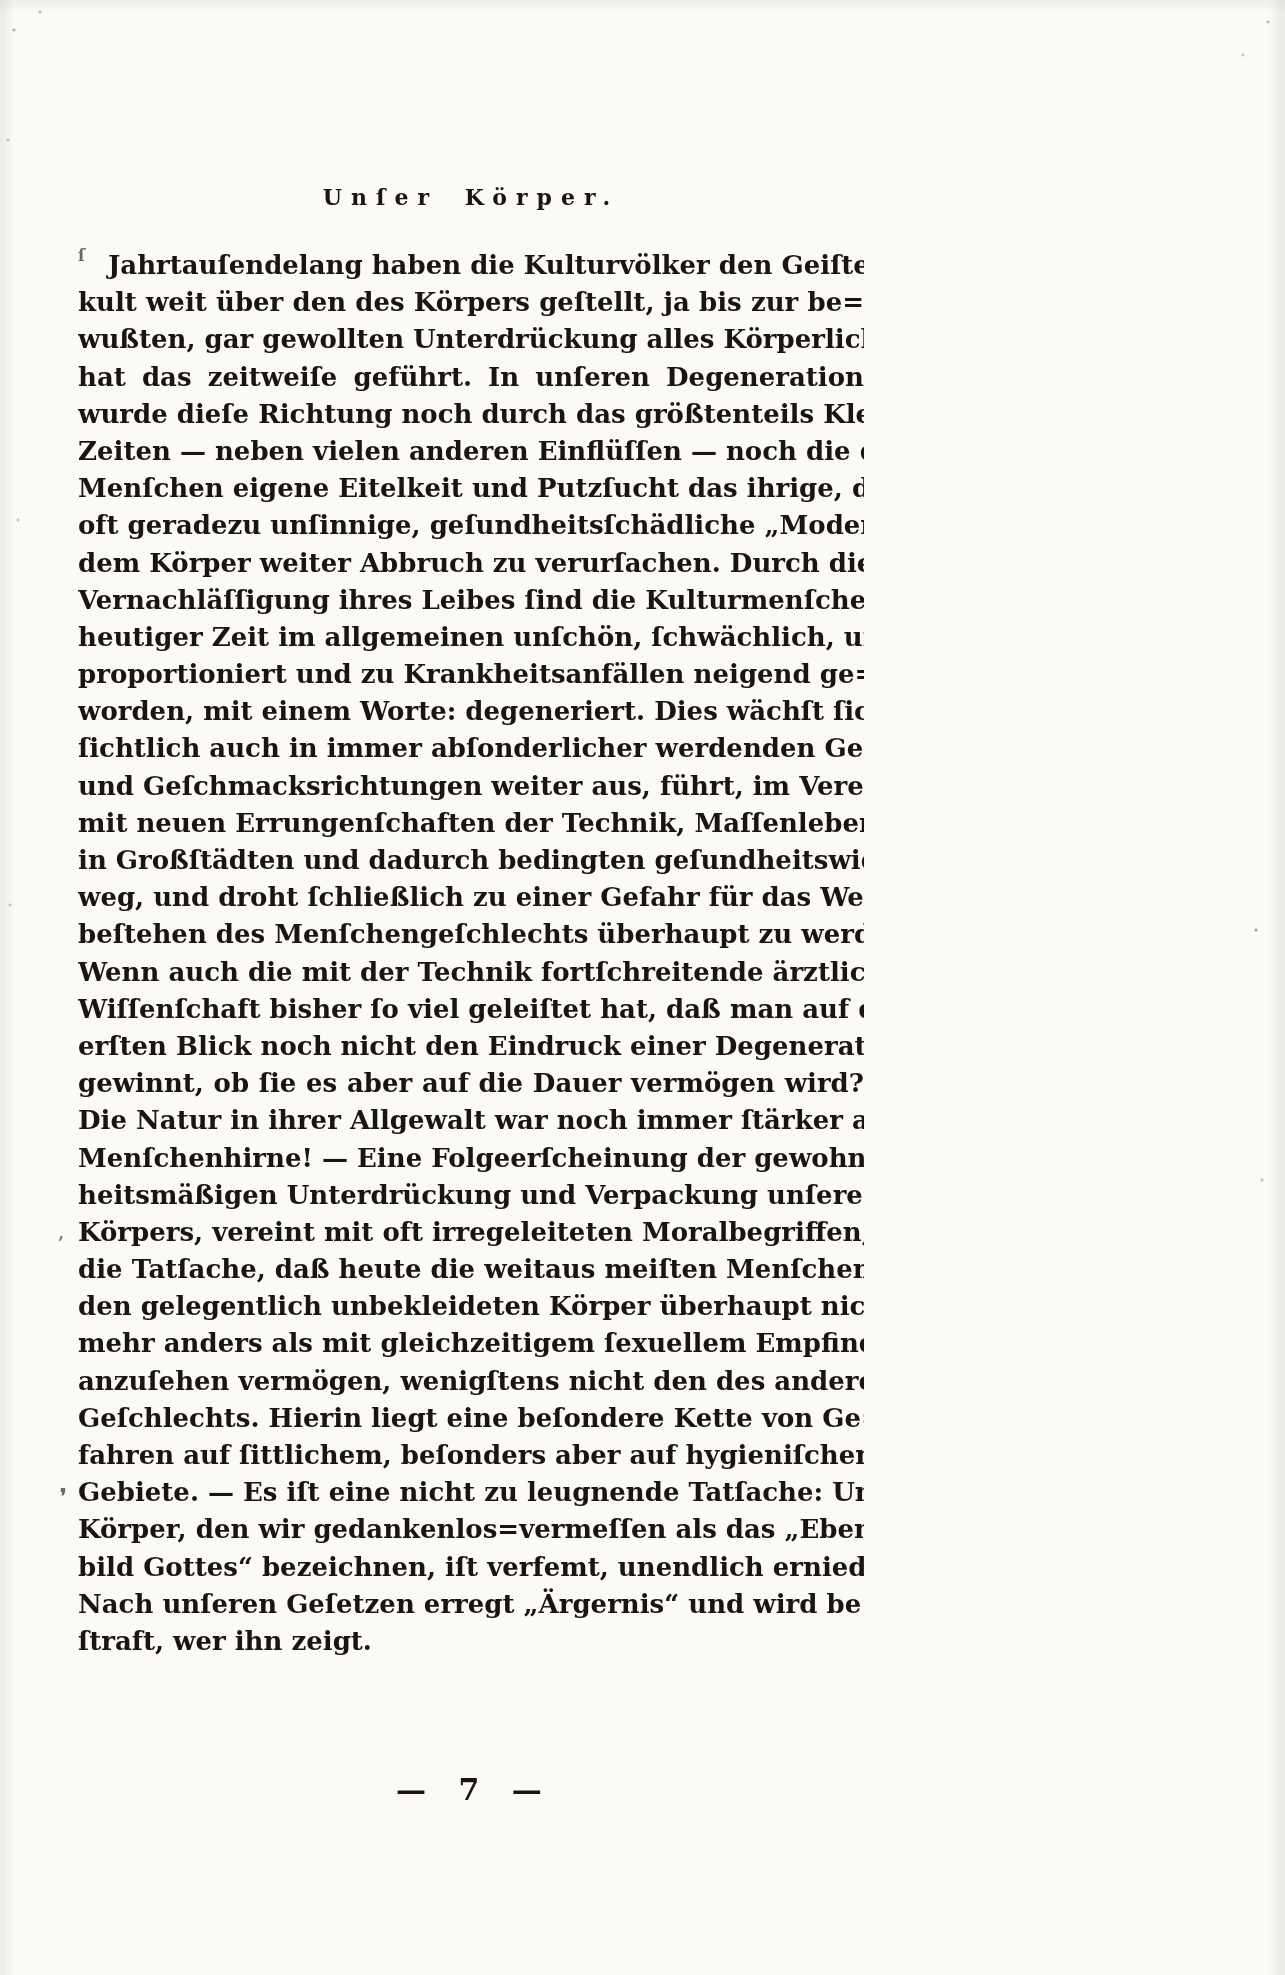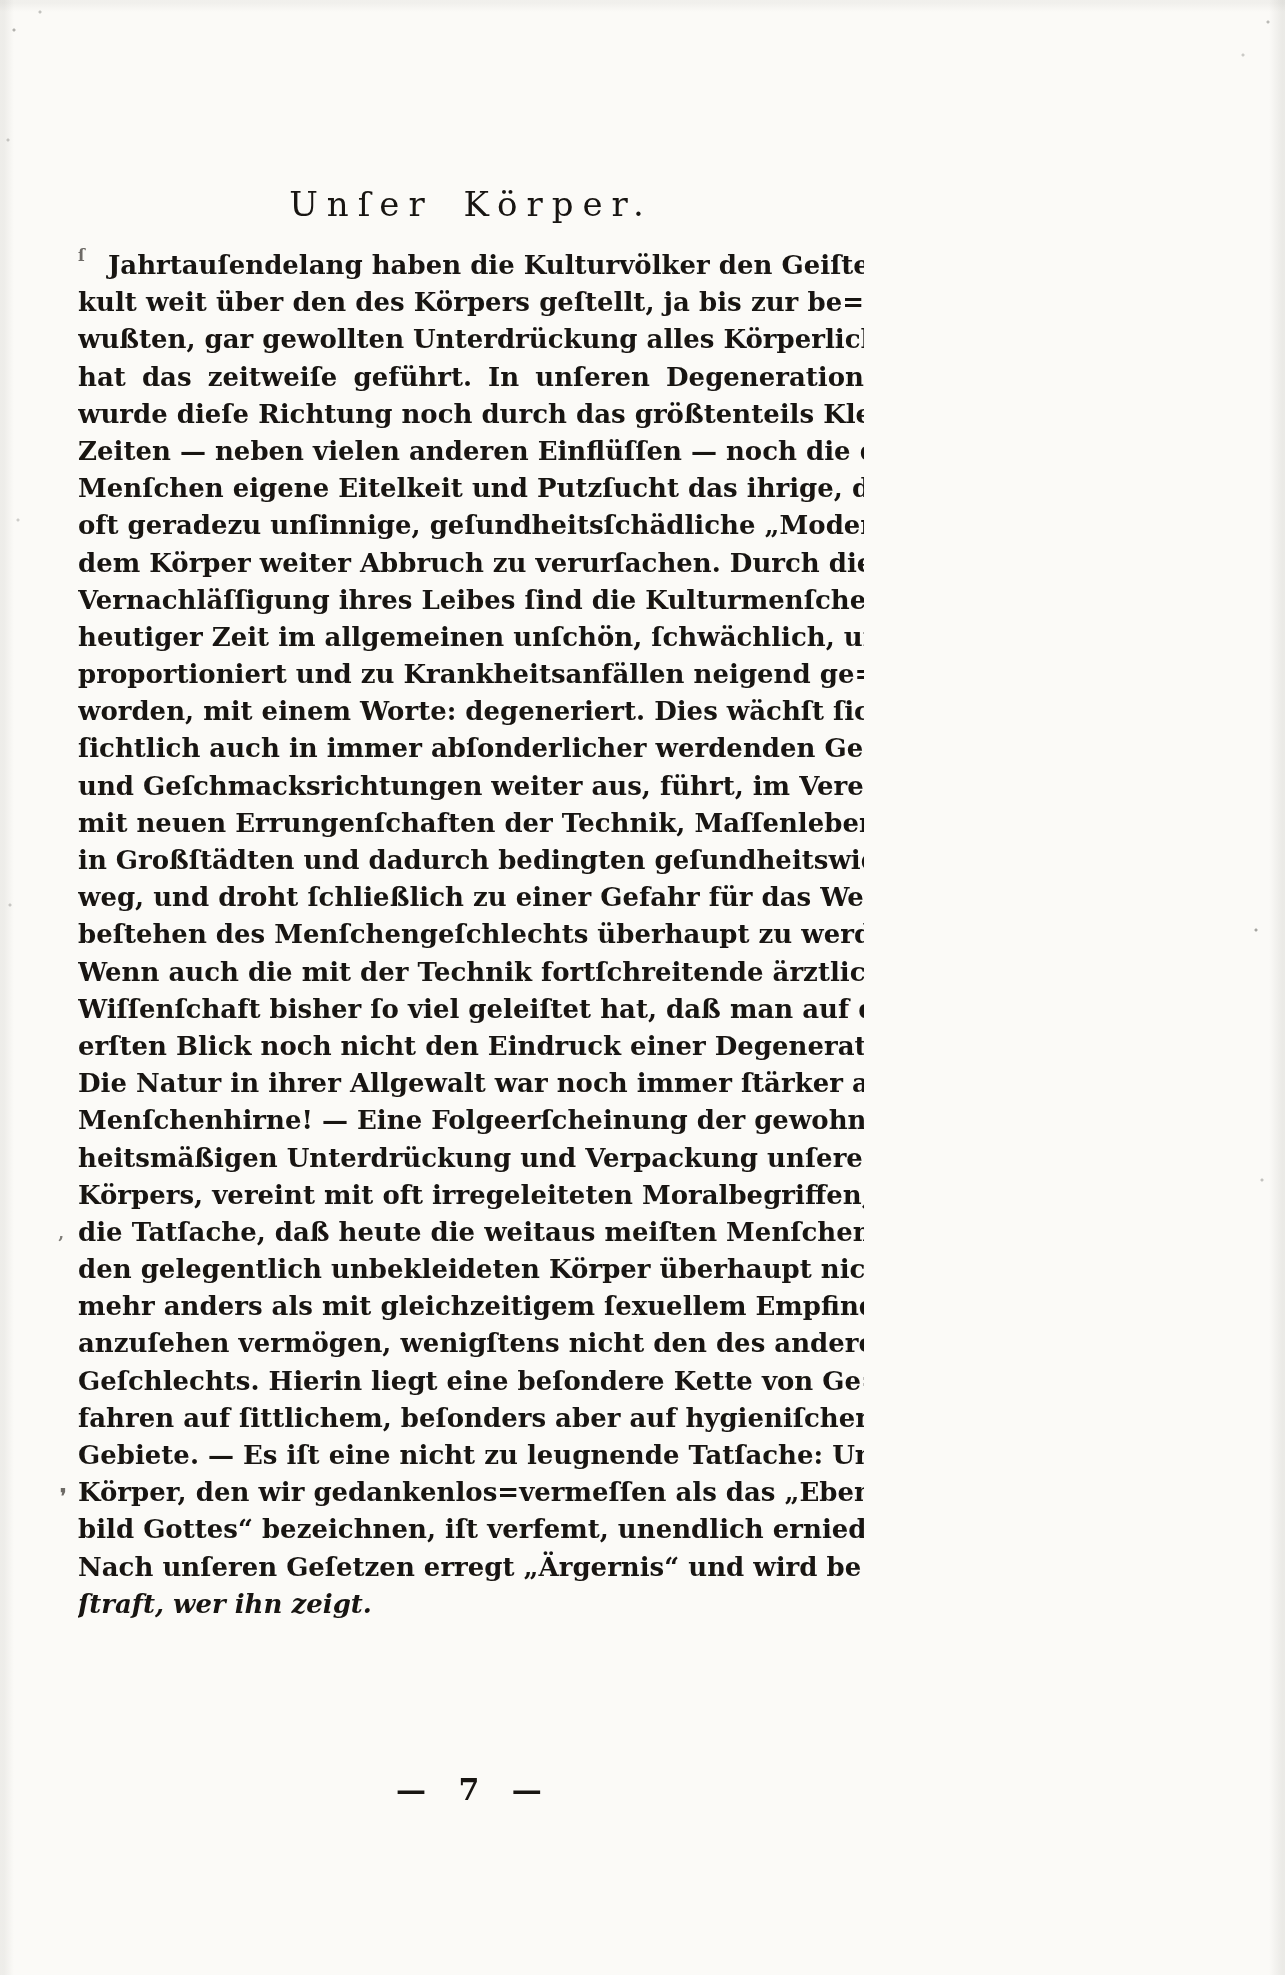--- a/index.html
+++ b/index.html
@@ -37,22 +37,22 @@
       linear-gradient(270deg, rgba(120,120,112,.12) 0 3px, transparent 16px),
       linear-gradient(180deg, rgba(120,120,112,.08) 0 3px, transparent 12px);
   }
   .title {
     position: absolute;
     top: 184px;
     left: 78px;
     width: 786px;
     margin: 0;
     text-align: center;
-    font-size: 34px;
-    font-weight: normal;
+    font-size: 22px;
+    font-weight: bold;
     letter-spacing: 9px;
     word-spacing: 10px;
     white-space: nowrap;
   }
   .body-text {
     position: absolute;
     top: 247px;
     left: 78px;
     width: 786px;
     font-size: 26px;
@@ -60,21 +60,21 @@
   }
   .body-text .line {
     height: 37.2px;
     line-height: 37.2px;
     text-align: justify;
     text-align-last: justify;
     overflow: hidden;
     white-space: nowrap;
   }
   .body-text .line.first { text-indent: 30px; }
-  .body-text .line.last  { text-align-last: left; font-style: italic; }
+  .body-text .line.last  { text-align-last: left; }
   .pagenum {
     position: absolute;
     top: 1772px;
     left: 78px;
     width: 786px;
     text-align: center;
     font-size: 30px;
     font-weight: bold;
     letter-spacing: 4px;
     word-spacing: 14px;
@@ -111,20 +111,21 @@
       <div class="line">worden, mit einem Worte: degeneriert. Dies wächſt ſich</div>
       <div class="line">ſichtlich auch in immer abſonderlicher werdenden Geiſtes=</div>
       <div class="line">und Geſchmacksrichtungen weiter aus, führt, im Verein</div>
       <div class="line">mit neuen Errungenſchaften der Technik, Maſſenleben</div>
       <div class="line">in Großſtädten und dadurch bedingten geſundheitswidrigen</div>
       <div class="line">weg, und droht ſchließlich zu einer Gefahr für das Weiter=</div>
       <div class="line">beſtehen des Menſchengeſchlechts überhaupt zu werden.</div>
       <div class="line">Wenn auch die mit der Technik fortſchreitende ärztliche</div>
       <div class="line">Wiſſenſchaft bisher ſo viel geleiſtet hat, daß man auf den</div>
       <div class="line">erſten Blick noch nicht den Eindruck einer Degeneration</div>
+      <div class="line">gewinnt, ob ſie es aber auf die Dauer vermögen wird?</div>
       <div class="line">Die Natur in ihrer Allgewalt war noch immer ſtärker als</div>
       <div class="line">Menſchenhirne! — Eine Folgeerſcheinung der gewohn=</div>
       <div class="line">heitsmäßigen Unterdrückung und Verpackung unſeres</div>
       <div class="line">Körpers, vereint mit oft irregeleiteten Moralbegriffen, iſt</div>
       <div class="line">die Tatſache, daß heute die weitaus meiſten Menſchen</div>
       <div class="line">den gelegentlich unbekleideten Körper überhaupt nicht</div>
       <div class="line">mehr anders als mit gleichzeitigem ſexuellem Empfinden</div>
       <div class="line">anzuſehen vermögen, wenigſtens nicht den des anderen</div>
       <div class="line">Geſchlechts. Hierin liegt eine beſondere Kette von Ge=</div>
       <div class="line">fahren auf ſittlichem, beſonders aber auf hygieniſchem</div>

